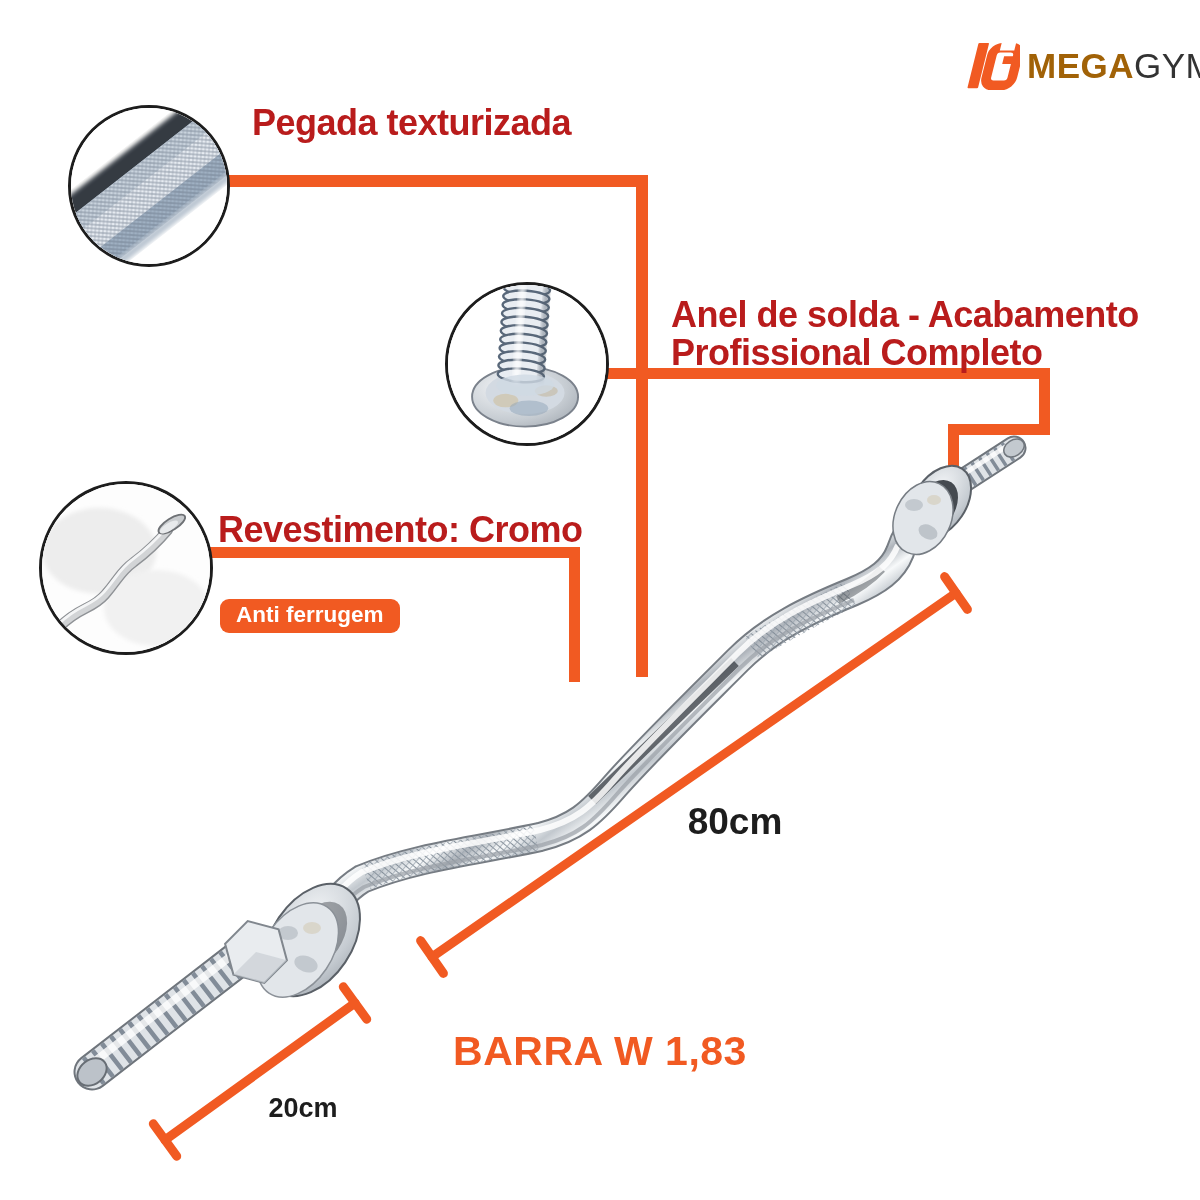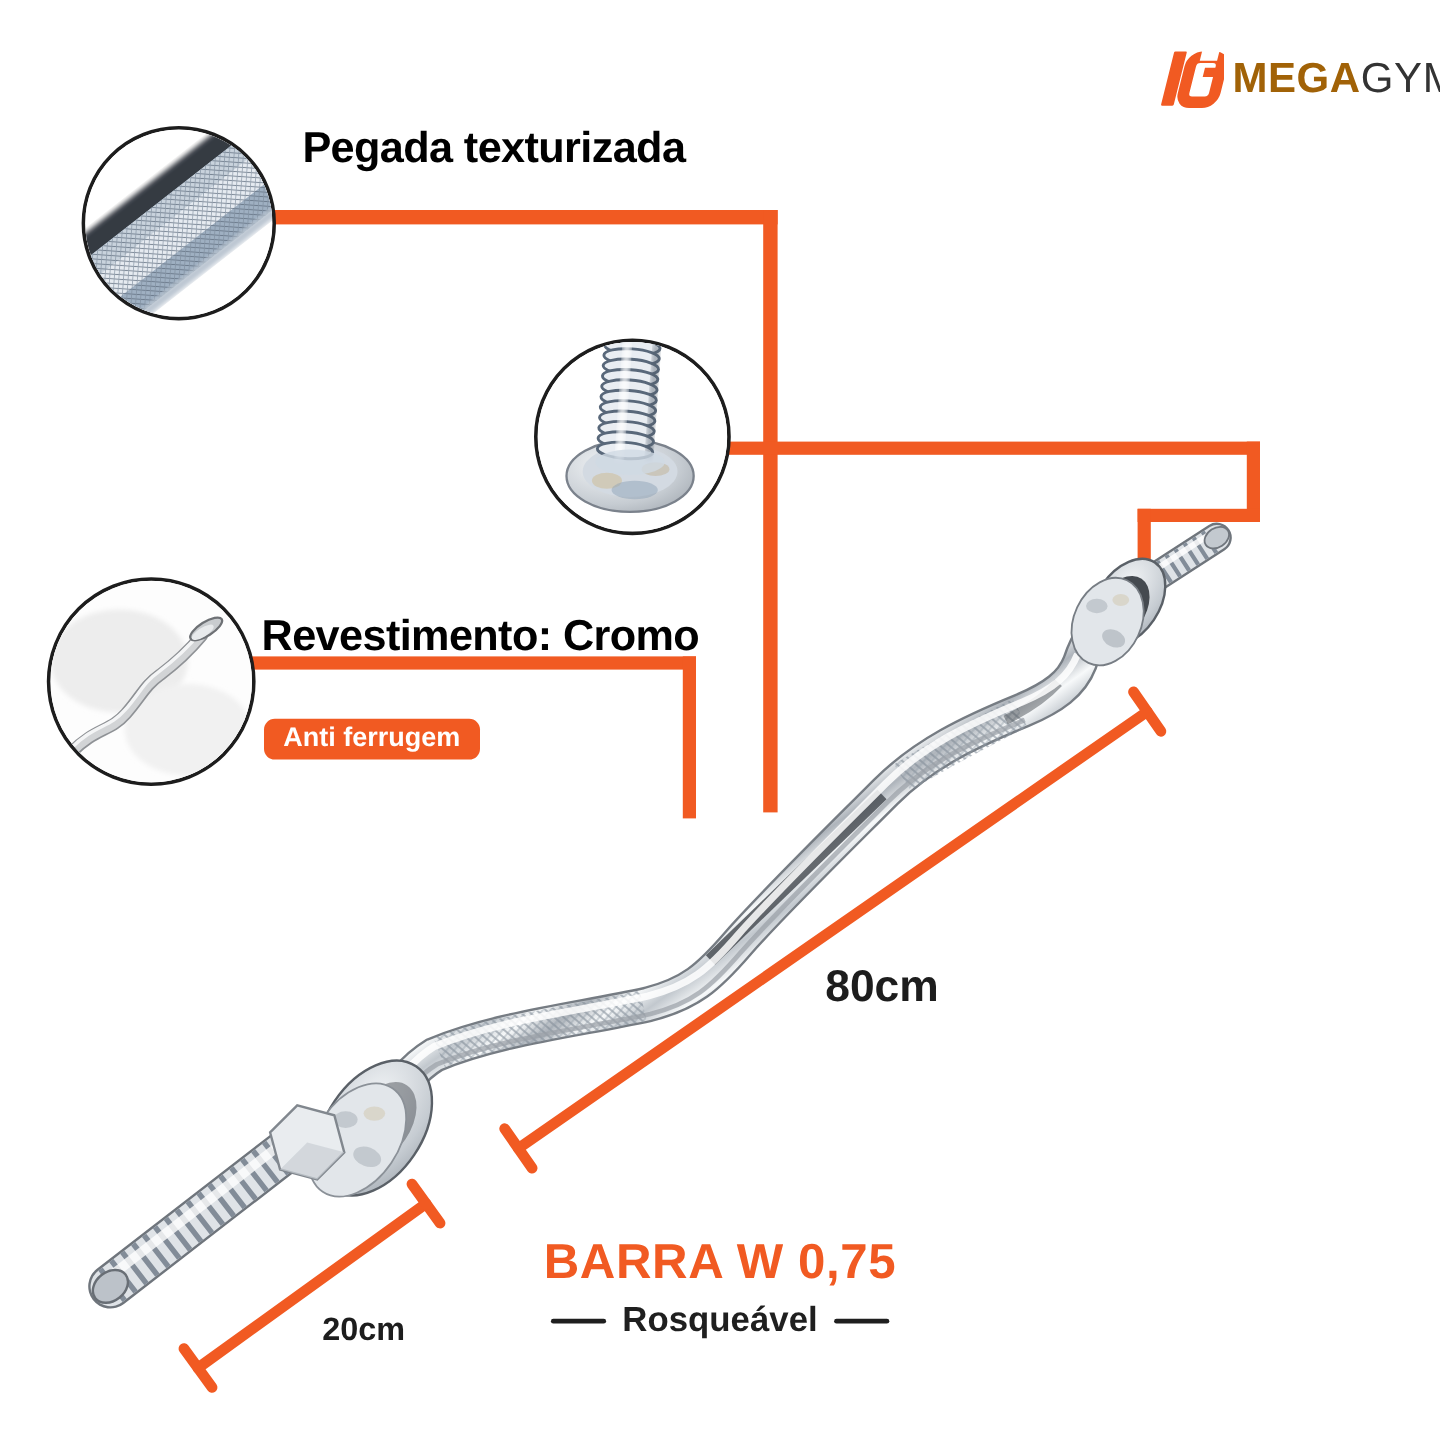--- a/index.html
+++ b/index.html
@@ -1,21 +1,21 @@
 <!DOCTYPE html>
 <html><head>
 <meta charset="utf-8">
 <style>
   html,body{margin:0;padding:0;background:#fff;}
   #canvas{
     position:relative;width:1200px;height:1200px;background:#ffffff;
     font-family:"Liberation Sans", sans-serif;overflow:hidden;
   }
   #art{position:absolute;left:0;top:0;width:1200px;height:1200px;}
-  .callout-text{position:absolute;font-weight:700;color:#000000;
+  .callout-text{position:absolute;font-weight:700;color:#b91c1c;
     font-size:36px;line-height:38px;letter-spacing:-0.5px;white-space:nowrap;}
   .circle{position:absolute;border:3px solid #1d1d1d;border-radius:50%;
     overflow:hidden;background:#fff;box-sizing:border-box;}
   .circle svg{display:block;width:100%;height:100%;}
   .badges{position:absolute;left:220px;top:599px;display:flex;
     flex-direction:column;align-items:flex-start;gap:22px;}
   .badge{background:#F15A22;color:#fff;font-weight:700;font-size:22.5px;
     padding:3px 16px 5px;border-radius:9px;white-space:nowrap;}
   .dim-label{position:absolute;color:#1d1d1d;font-weight:600;text-align:center;}
   #dim-80{left:670px;top:801px;width:130px;font-size:37px;text-align:center;}
@@ -192,39 +192,38 @@
       <path d="M17,147 C39,125 51,129 65,113 C79,97 81,89 95,79 C111,67 121,57 131,45" fill="none" stroke="#f4f5f6" stroke-width="3" stroke-linecap="round"></path>
       <ellipse cx="136" cy="42" rx="16" ry="6" transform="rotate(-32 136 42)" fill="#c9cccf" stroke="#6e7175" stroke-width="2"></ellipse>
       <ellipse cx="133" cy="45" rx="11" ry="4" transform="rotate(-32 133 45)" fill="#e8eaec"></ellipse>
     </svg>
   </div>
 
   <div class="callout-text" style="left:252px;top:104px;">
     <div>Pegada texturizada</div>
   </div>
 
+  <div class="callout-text" style="left:671px;top:296px;">
+    <div>Anel de solda - Acabamento</div>
+    <div>Profissional Completo</div>
+  </div>
 
   <div class="callout-text" style="left:218px;top:511px;">
     <div>Revestimento: Cromo</div>
   </div>
 
   <div class="badges">
     <span class="badge">Anti ferrugem</span>
   </div>
 
   <div id="dim-80" class="dim-label">80cm</div>
   <div id="dim-20" class="dim-label">20cm</div>
 
   <div id="title-block">
-    <div id="product-title">BARRA W 0,75</div>
-    <div id="subtitle-row">
-      <span class="subtitle-dash"></span>
-      <span id="product-subtitle">Rosqueável</span>
-      <span class="subtitle-dash"></span>
-    </div>
+    <div id="product-title">BARRA W 1,83</div>
   </div>
 
   <div id="logo">
     <svg width="64" height="52" viewBox="0 0 66 54">
       <g transform="translate(8,0) skewX(-14)" fill="#F15A22">
         <rect x="16" y="3" width="11" height="47" rx="1"></rect>
         <rect x="33" y="8" width="27" height="39" rx="8" fill="none" stroke="#F15A22" stroke-width="10"></rect>
         <rect x="40" y="0" width="15" height="11" fill="#ffffff"></rect>
         <rect x="46" y="17" width="12" height="8"></rect>
       </g>

